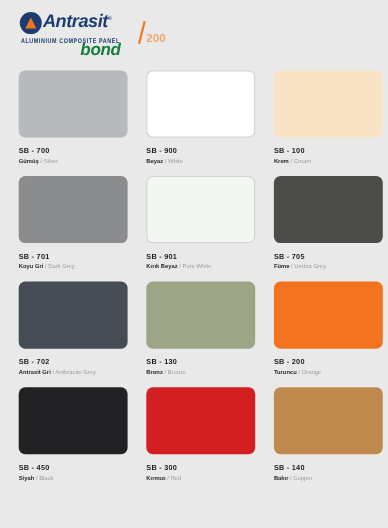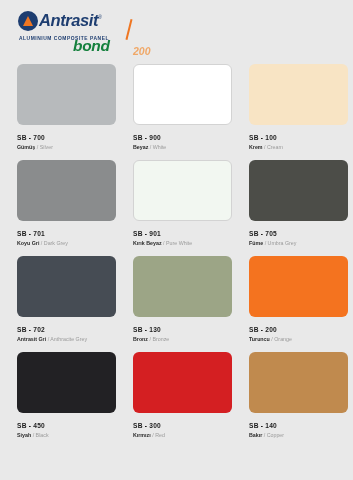--- a/index.html
+++ b/index.html
@@ -99,25 +99,23 @@
     height: 21px;
     background: #ef7622;
     transform: rotate(14deg);
   }
   .logo-200 {
     position: absolute;
     left: 115px;
     top: 21px;
     font-size: 10.5px;
     font-weight: bold;
-    font-style: italic;
     color: #f0a868;
     line-height: 10px;
     white-space: nowrap;
-    margin-top: 16px;
   }
 
   
   .grid {
     position: absolute;
     left: 0;
     top: 64px;
     width: 353px;
   }
   .row {

